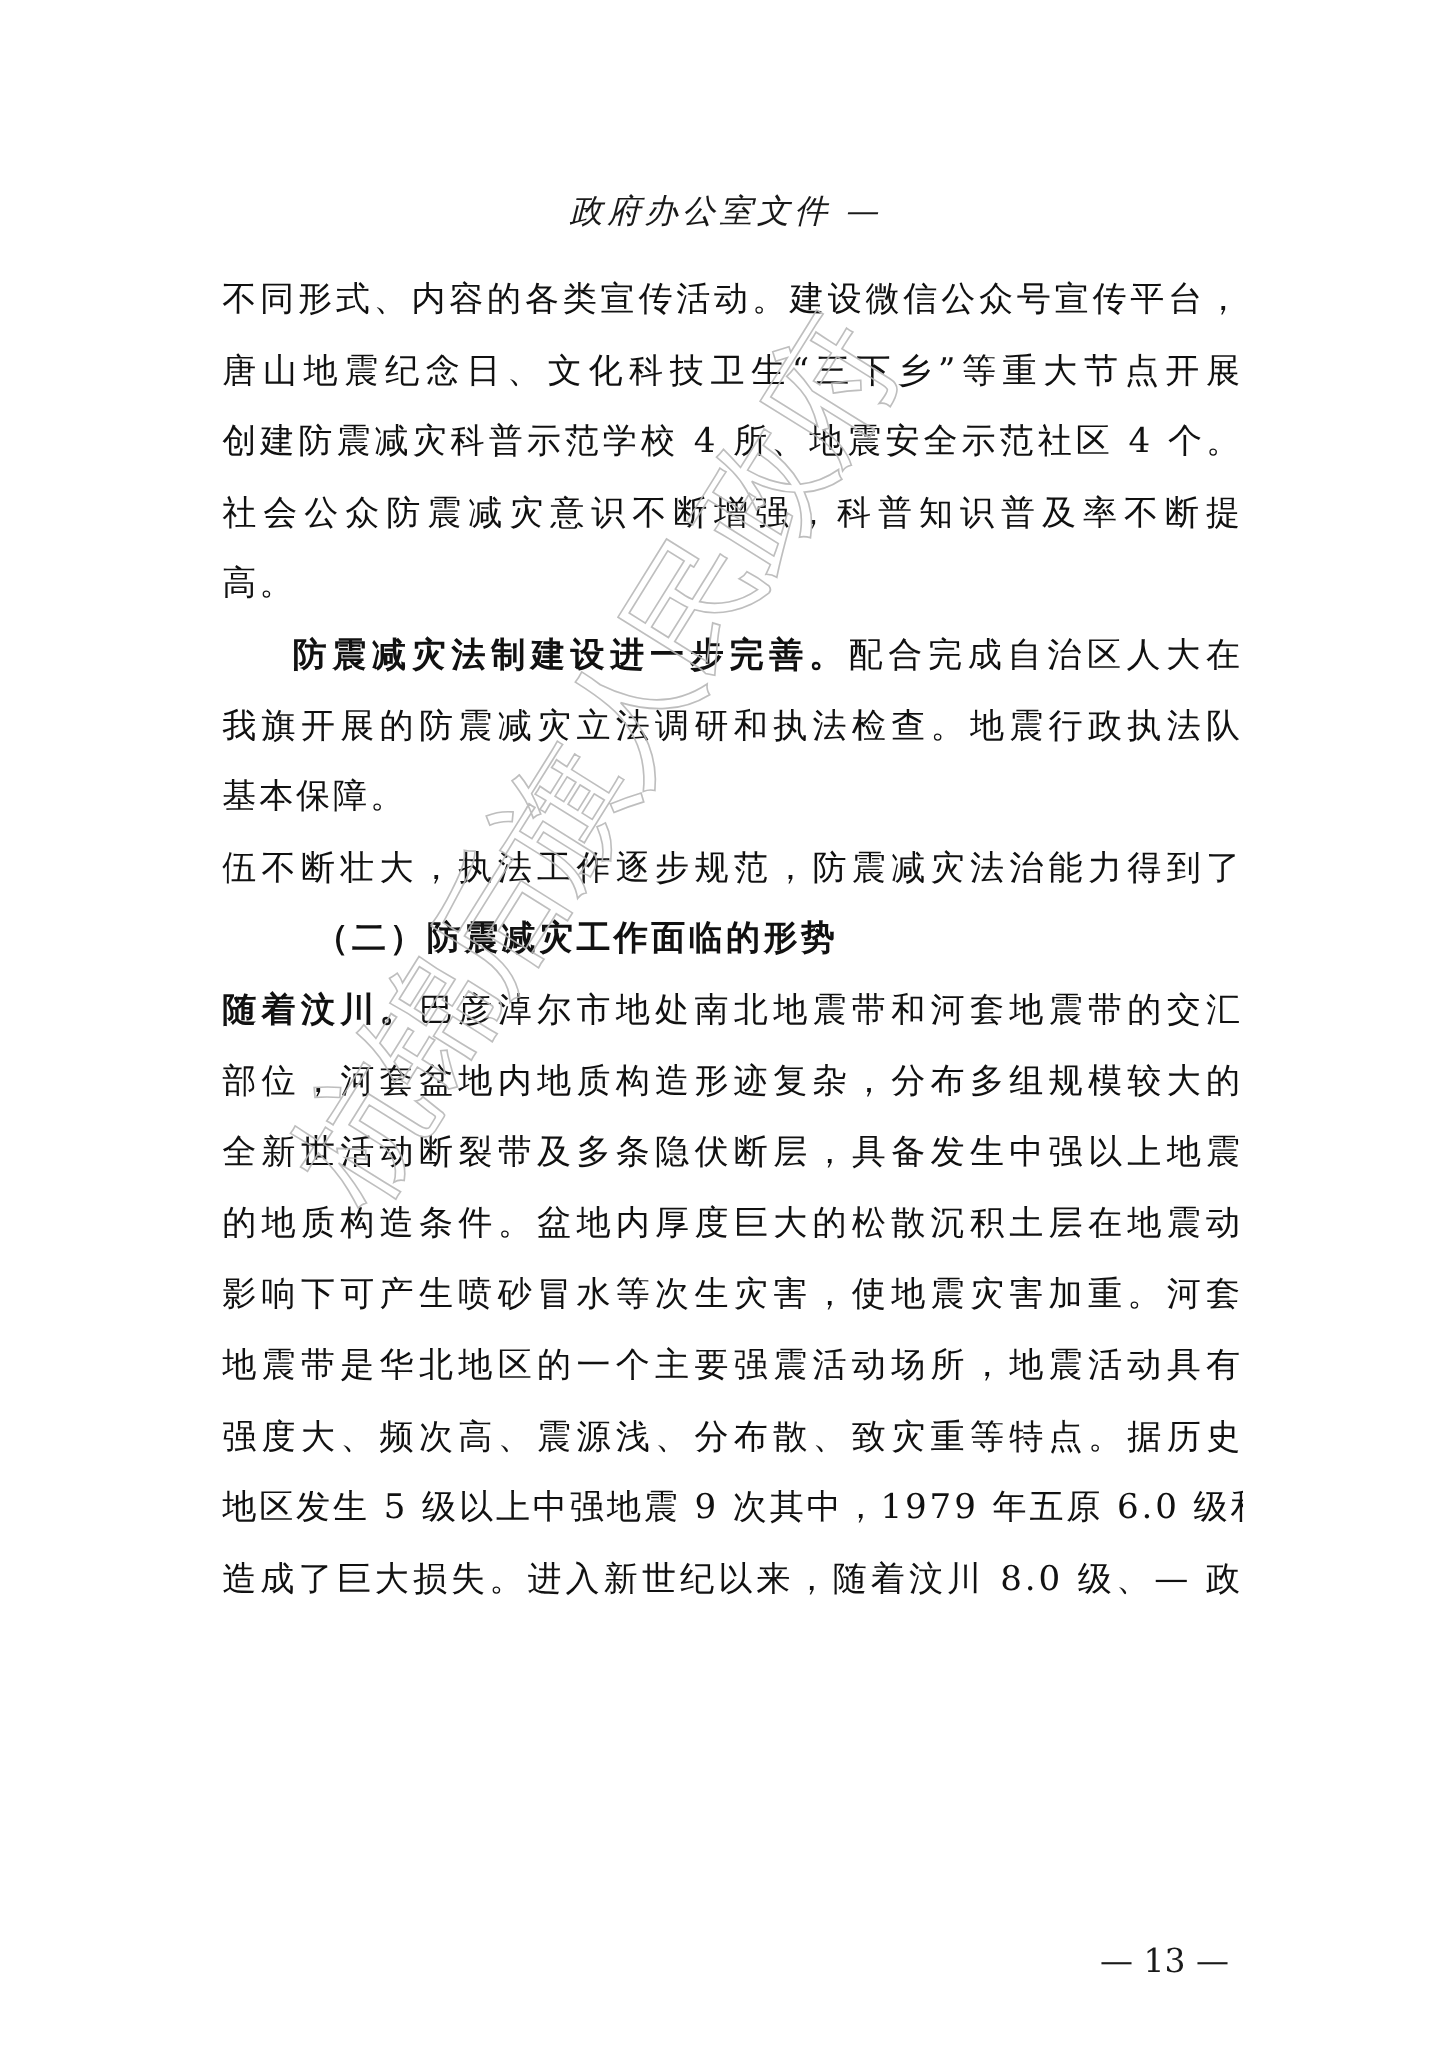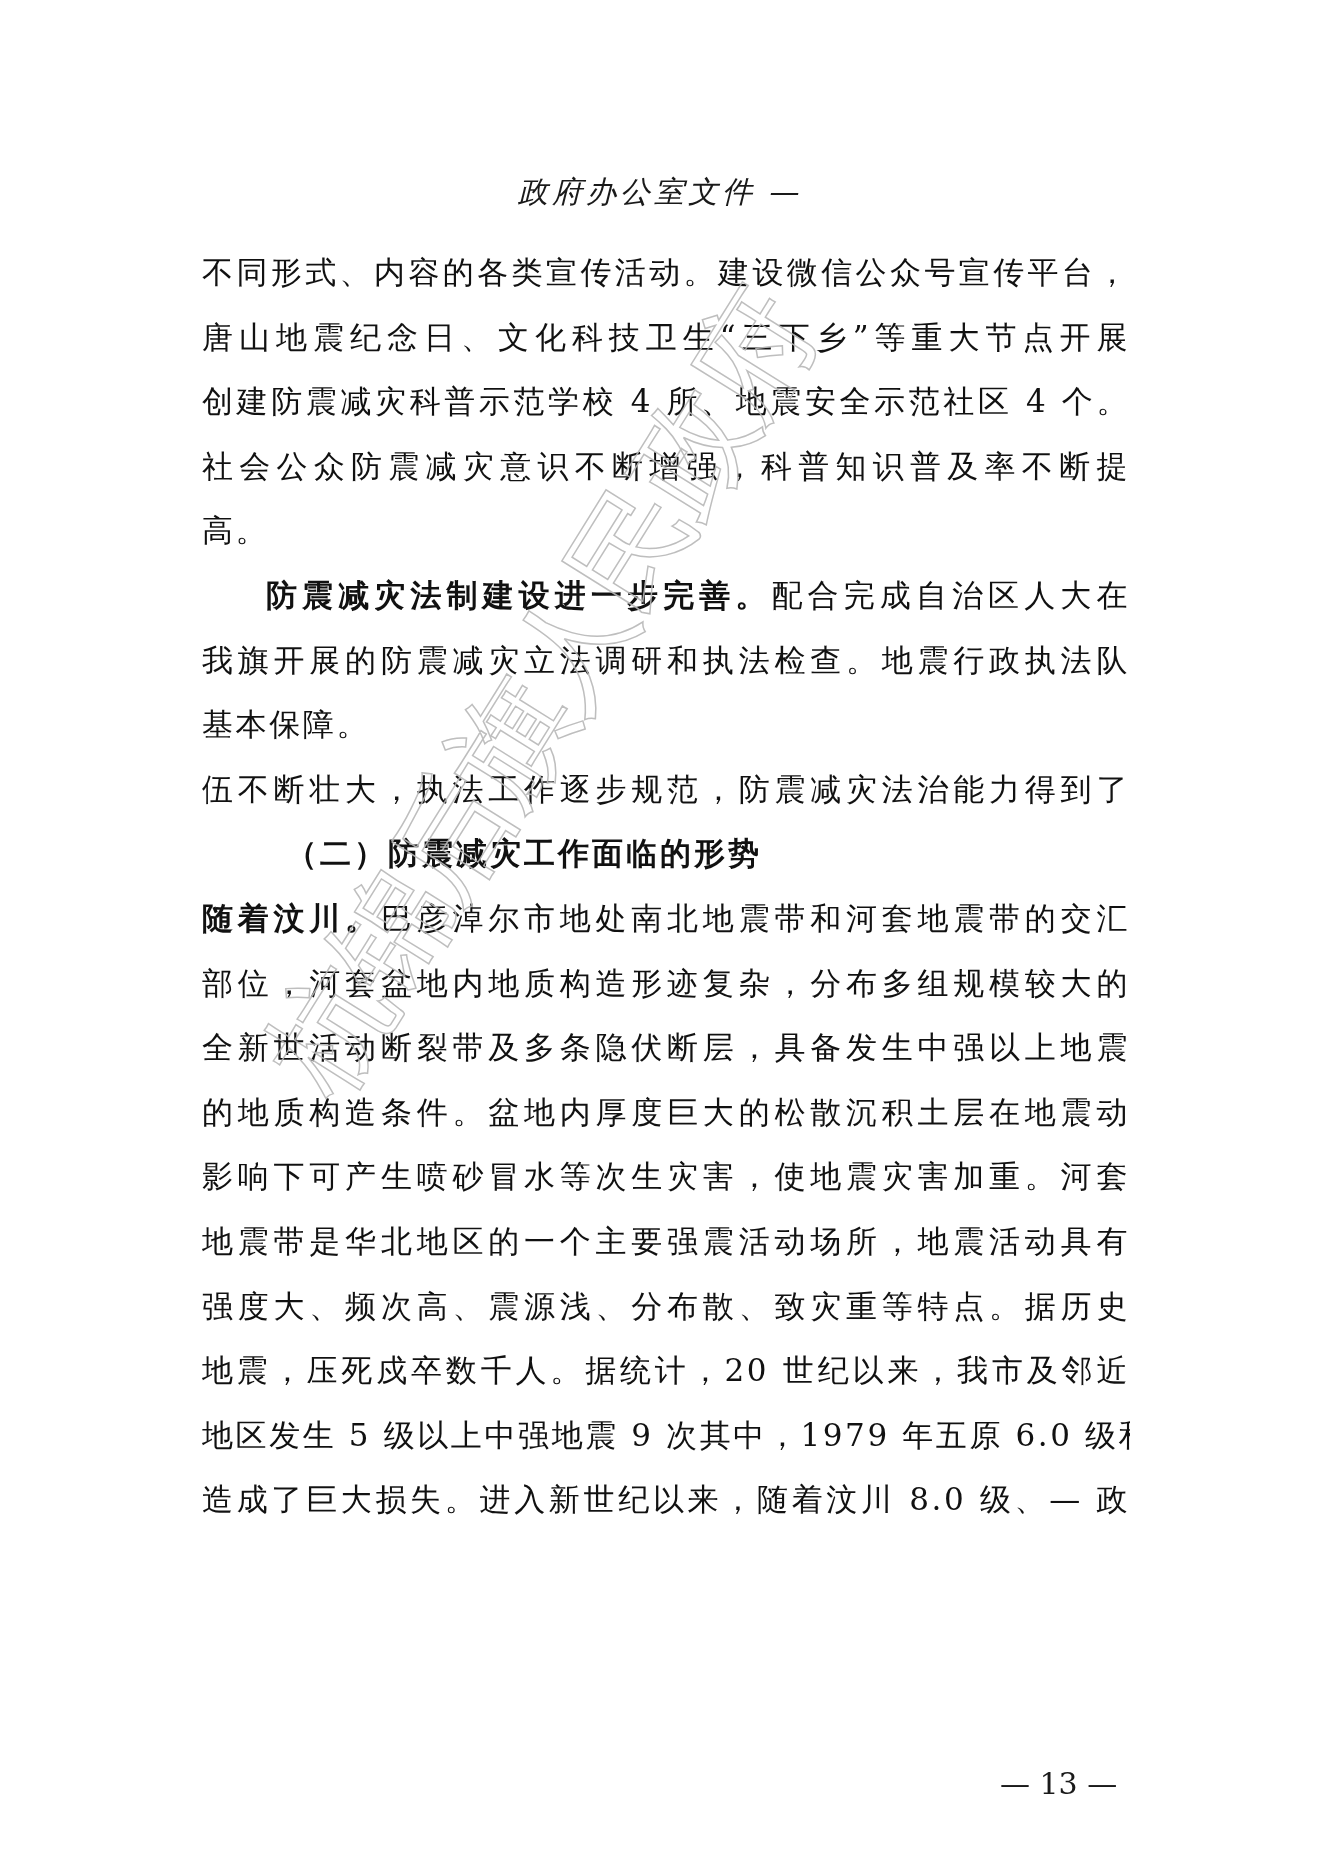--- a/index.html
+++ b/index.html
@@ -122,21 +122,20 @@
     <div>
       <div class="line">
         <span class="bold">随着汶川。</span><span>巴彦淖尔市地处南北地震带和河套地震带的交汇</span>
       </div>
       <div class="line">部位，河套盆地内地质构造形迹复杂，分布多组规模较大的</div>
       <div class="line">全新世活动断裂带及多条隐伏断层，具备发生中强以上地震</div>
       <div class="line">的地质构造条件。盆地内厚度巨大的松散沉积土层在地震动</div>
       <div class="line">影响下可产生喷砂冒水等次生灾害，使地震灾害加重。河套</div>
       <div class="line">地震带是华北地区的一个主要强震活动场所，地震活动具有</div>
       <div class="line">强度大、频次高、震源浅、分布散、致灾重等特点。据历史</div>
-      <div class="line">地震，压死戍卒数千人。据统计，20 世纪以来，我市及邻近</div>
       <div class="line">地区发生 5 级以上中强地震 9 次其中，1979 年五原 6.0 级和</div>
       <div class="line">造成了巨大损失。进入新世纪以来，随着汶川 8.0 级、— 政</div>
     </div>
 
   </div>
 
   <div class="watermark">杭锦后旗人民政府</div>
 
   <div class="page-number">— 13 —</div>
 

